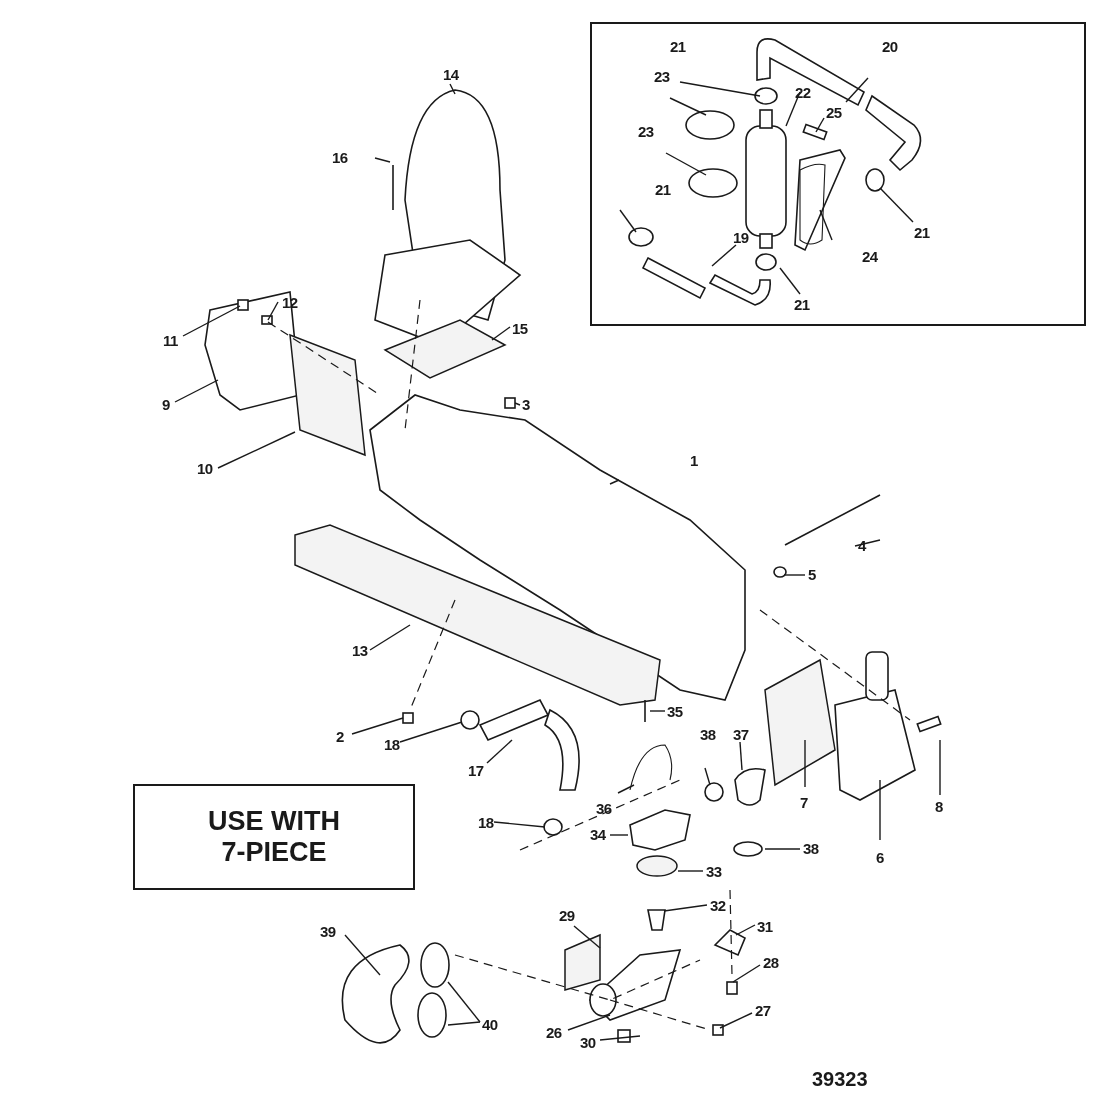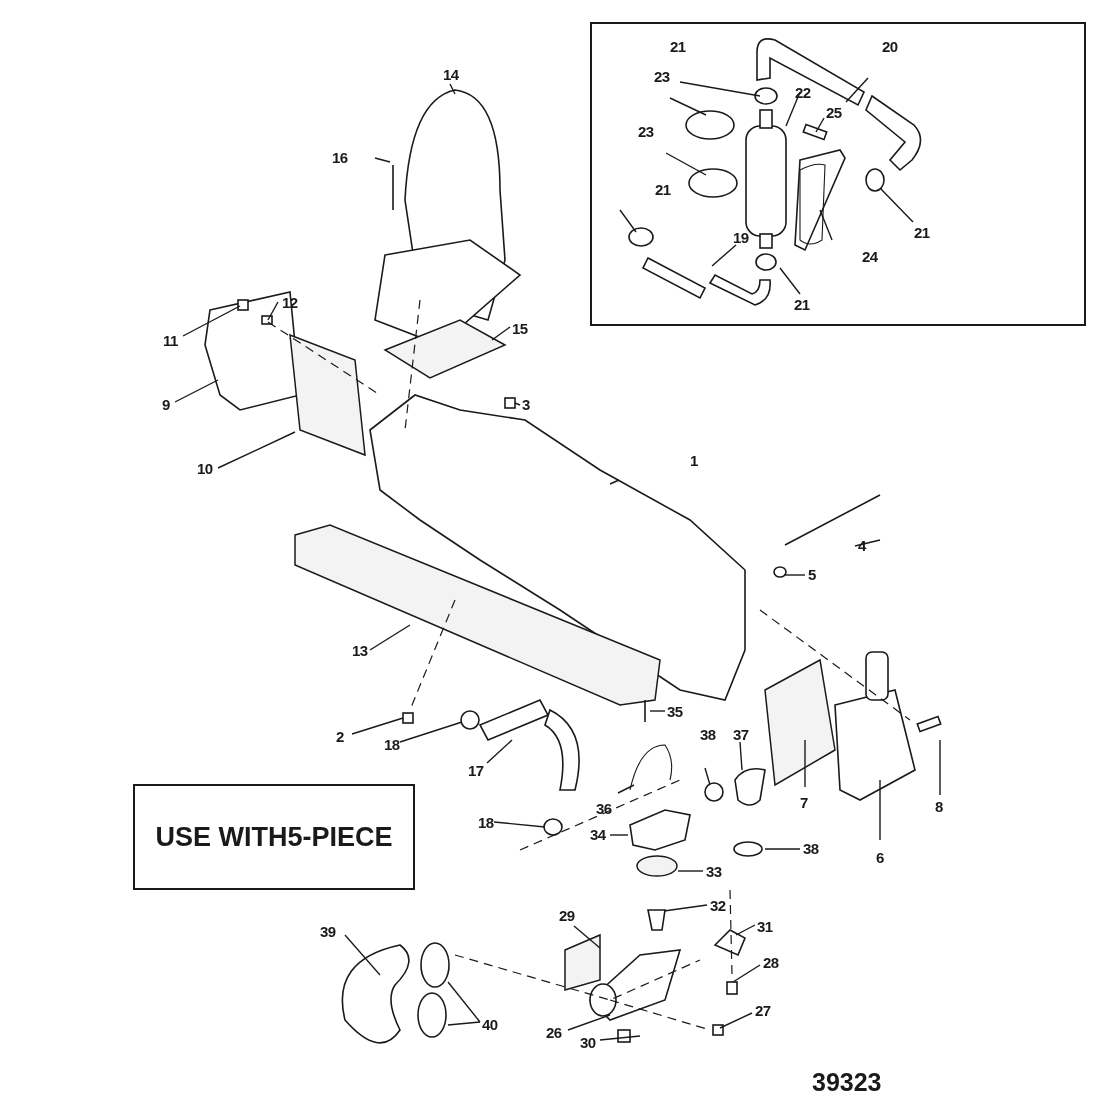--- a/index.html
+++ b/index.html
@@ -8,25 +8,25 @@
   #diagram { position:absolute; left:0; top:0; width:1100px; height:1100px; }
   .callout { font-family:"Liberation Sans", sans-serif; font-weight:bold; font-size:15px;
              fill:#1a1a1a; letter-spacing:-0.5px; }
   .leader { stroke:#1a1a1a; stroke-width:1.4; fill:none; }
   .dash { stroke:#1a1a1a; stroke-width:1.2; fill:none; stroke-dasharray:9 6; }
   .part { stroke:#1a1a1a; stroke-width:1.6; fill:#fff; }
   .part-thin { stroke:#1a1a1a; stroke-width:1.1; fill:none; }
   .gasket { stroke:#1a1a1a; stroke-width:1.5; fill:#f3f3f3; }
   .note-box { position:absolute; left:133px; top:784px; width:282px; height:106px;
               border:2.5px solid #1a1a1a; box-sizing:border-box; background:#fff;
-              display:flex; align-items:center; justify-content:center; }
+              display:flex; flex-direction:column; align-items:center; justify-content:center; }
   .note-line { font-weight:bold; font-size:27px; line-height:31px; color:#1a1a1a; }
   .inset-box { position:absolute; left:590px; top:22px; width:496px; height:304px;
                border:2.5px solid #1a1a1a; box-sizing:border-box; }
-  .figure-id { position:absolute; left:812px; top:1068px; font-weight:bold; font-size:25px; color:#1a1a1a; }
+  .figure-id { position:absolute; left:812px; top:1068px; font-weight:bold; font-size:20px; color:#1a1a1a; }
 </style>
 </head>
 <body>
 
 <svg id="diagram" viewBox="0 0 1100 1100" xmlns="http://www.w3.org/2000/svg">
 
   <g>
 
     <path class="part" d="M757,52 Q757,35 775,40 L864,92 L858,105 L770,58 L770,78 L757,80 Z"></path>
     <path class="part" d="M872,96 L914,125 Q928,140 912,160 L900,170 L890,160 L905,142 L866,110 Z"></path>
@@ -220,16 +220,16 @@
     <text class="callout" x="580" y="1048">30</text>
     <text class="callout" x="320" y="937">39</text>
     <text class="callout" x="482" y="1030">40</text>
   </g>
 </svg>
 
 <div class="inset-box"></div>
 
 <div class="note-box">
   <div class="note-line">USE WITH</div>
-  <div class="note-line">5-PIECE</div>
+  <div class="note-line">7-PIECE</div>
 </div>
 
 <div class="figure-id">39323</div>
 
 </body></html>

